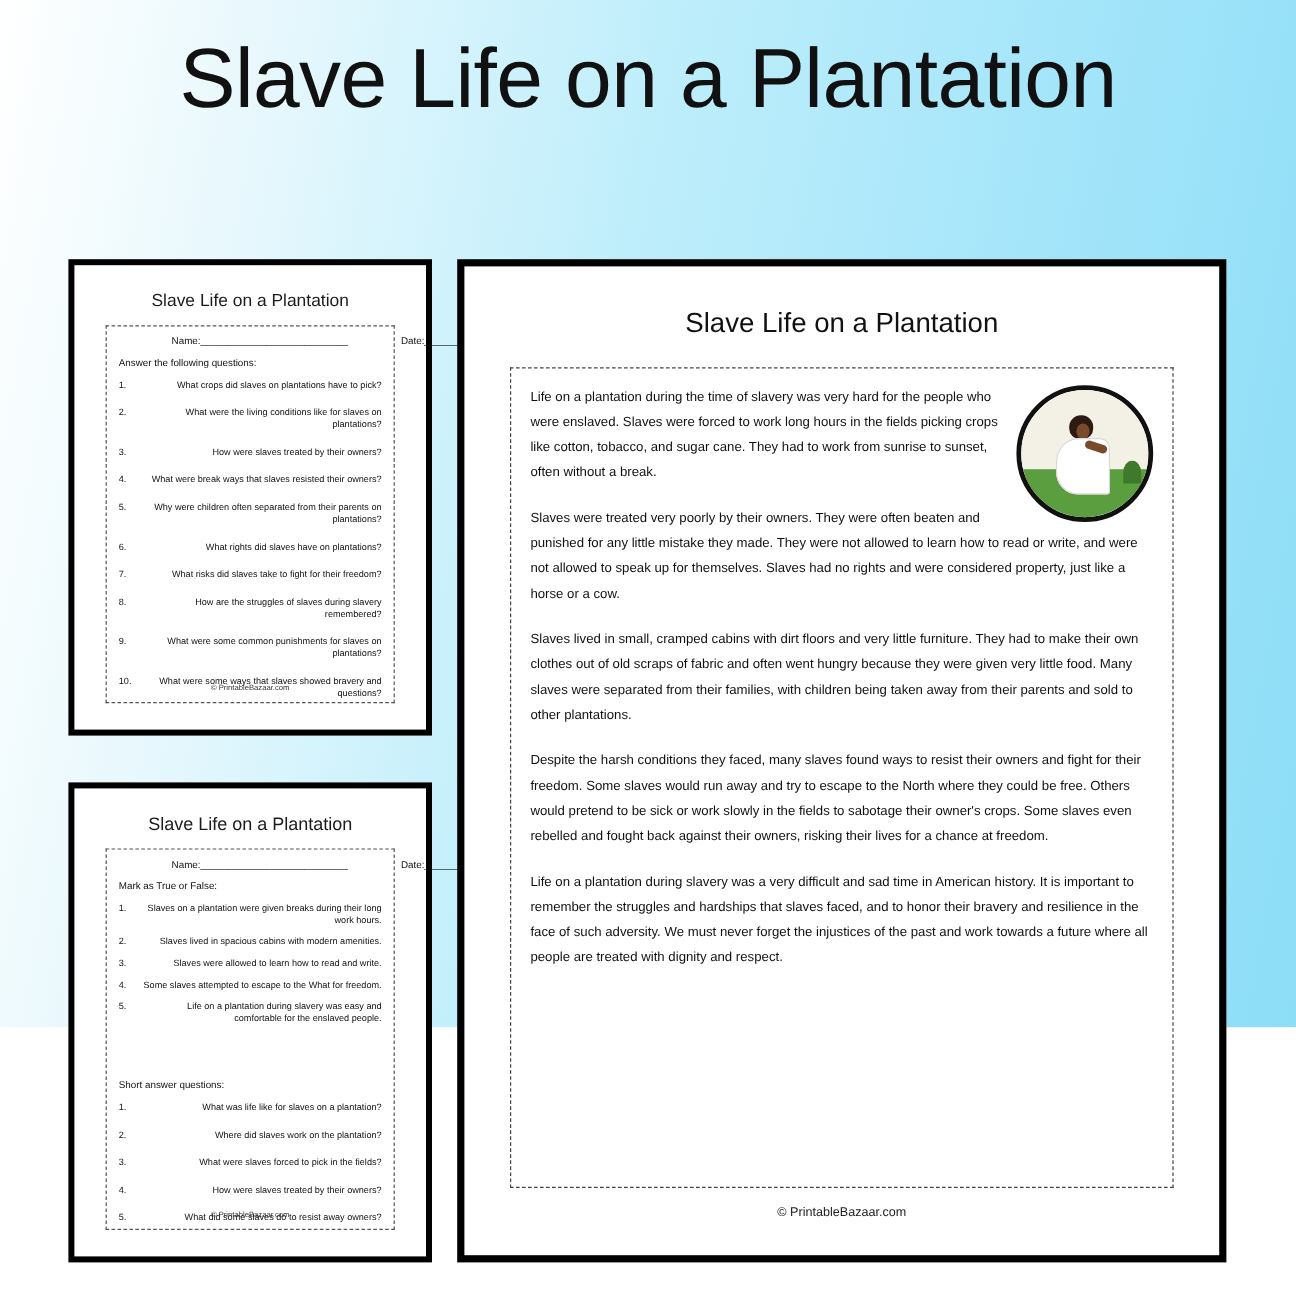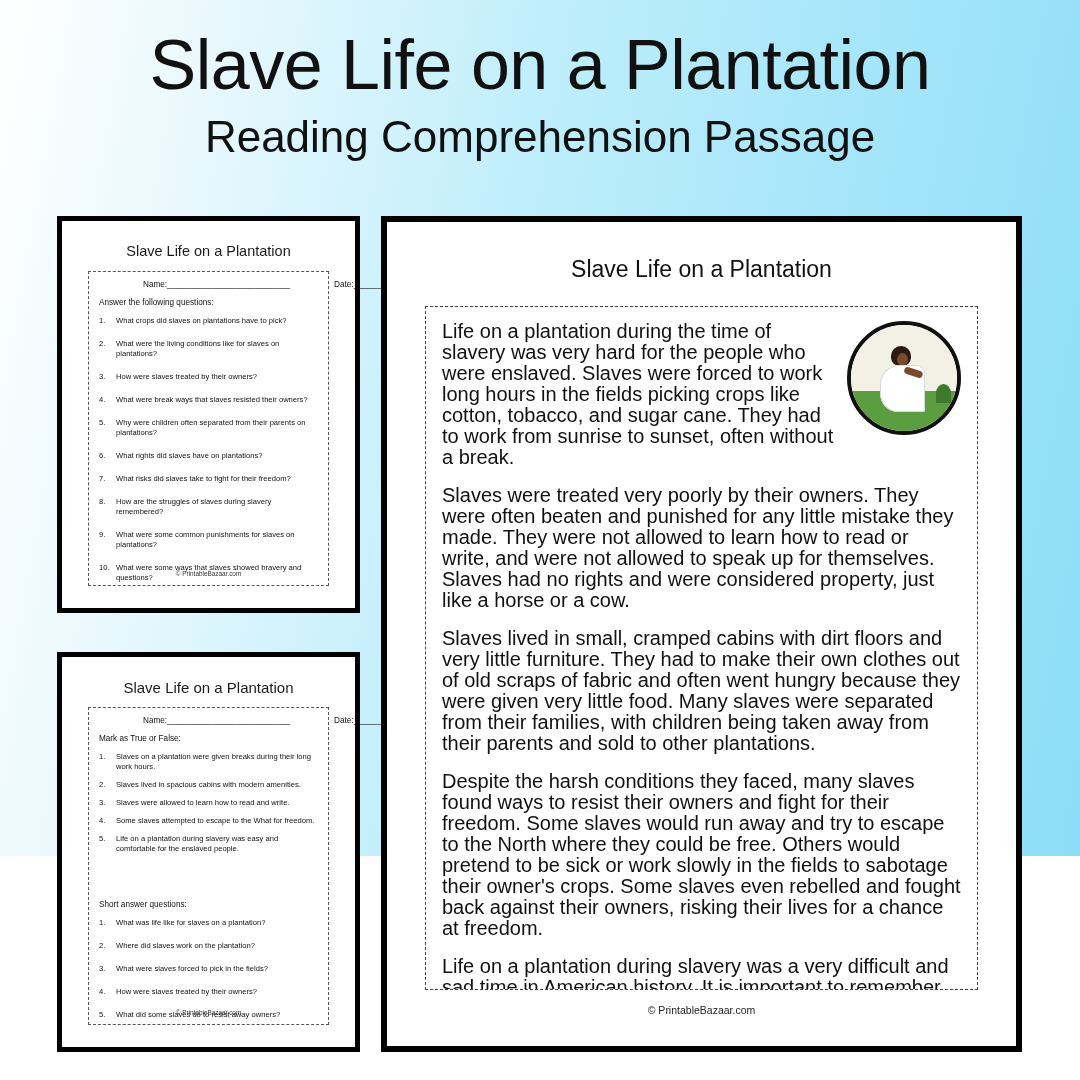--- a/index.html
+++ b/index.html
@@ -104,20 +104,21 @@
     line-height: 10px;
     color: #111;
     margin-bottom: 13px;
   }
   .q-num {
     width: 17px;
     flex: 0 0 17px;
   }
   .q-text {
     flex: 1 1 auto;
+    text-align: right;
   }
   .q-item.tight {
     margin-bottom: 8px;
   }
   .credit {
     position: absolute;
     left: 0;
     right: 0;
     bottom: 8px;
     text-align: center;
@@ -164,21 +165,21 @@
     left: 26px;
     right: 26px;
     top: 72px;
     bottom: 44px;
     border: 1px dashed #444;
     box-sizing: border-box;
     padding: 14px 16px 10px 16px;
     overflow: hidden;
   }
   .passage-box p {
-    font-size: 20px;
+    font-size: 11px;
     line-height: 21px;
     color: #111;
     margin: 0 0 17px 0;
     text-align: left;
   }
   .passage-credit {
     position: absolute;
     left: 0;
     right: 0;
     bottom: 18px;
@@ -269,21 +270,20 @@
     border-radius: 50% 50% 0 0;
   }
 </style>
 </head>
 <body>
 
 <div id="page">
 
   <div class="hdr">
     <div class="hdr-title">Slave Life on a Plantation</div>
-    <div class="hdr-sub">Reading Comprehension Passage</div>
   </div>
 
   <div class="sheet" id="sheet-q">
     <div class="sheet-inner">
       <div class="ws-title">Slave Life on a Plantation</div>
       <div class="ws-box">
         <div class="name-row">
           <span>Name:___________________________</span>
           <span>Date:__________</span>
         </div>

